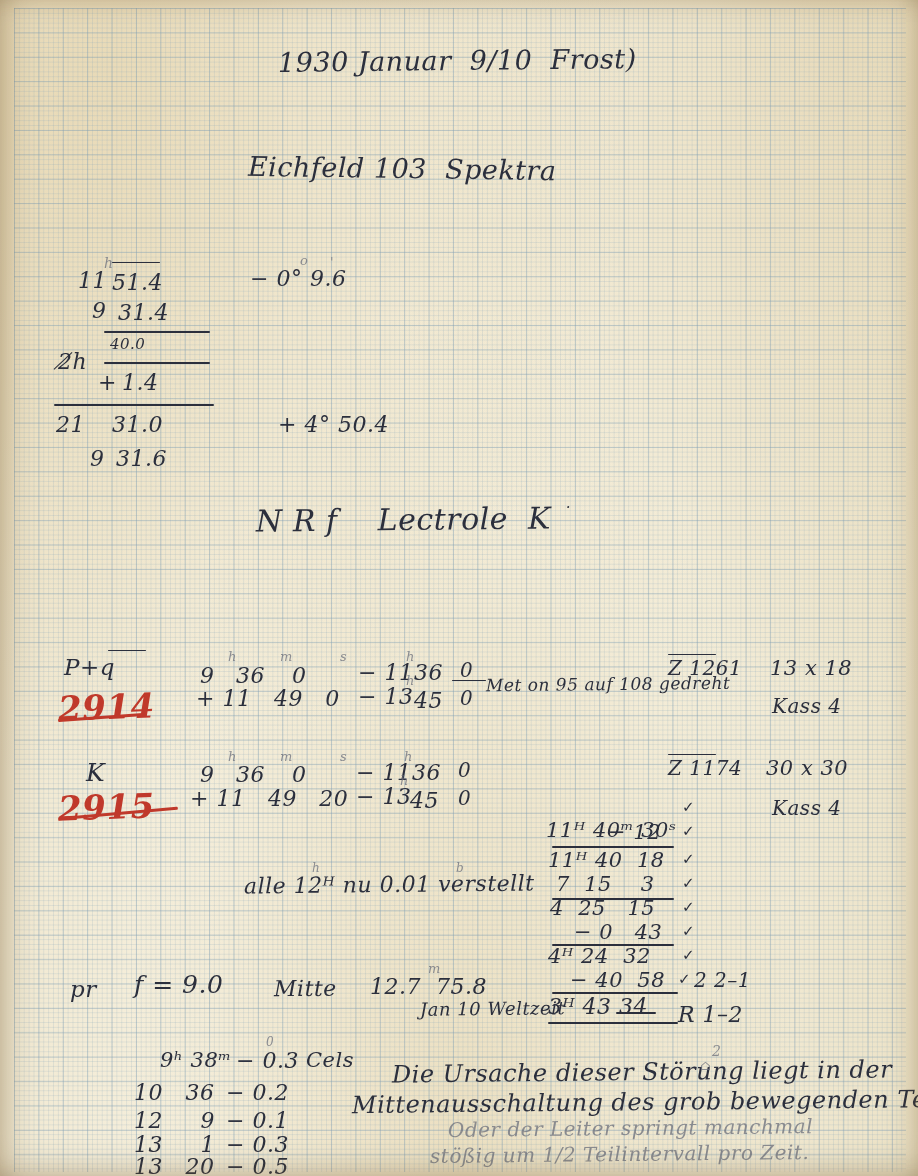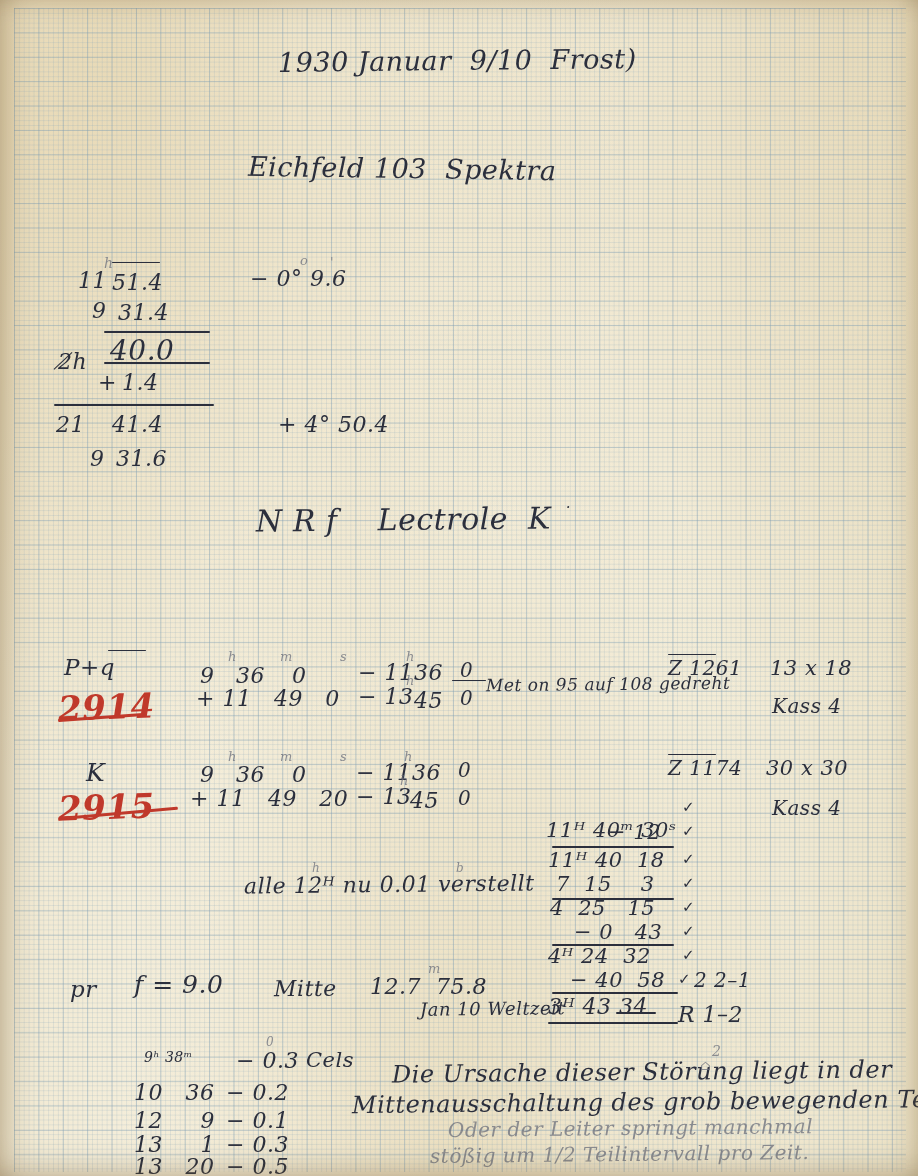--- a/index.html
+++ b/index.html
@@ -115,30 +115,30 @@
   <div class="ink" style="left:112px; top:272px; font-size:22px;">51.4</div>
   <div class="rule thin" style="left:112px; top:262px; width:48px;"></div>
   <div class="ink" style="left:250px; top:268px; font-size:22px;">− 0° 9.6</div>
   <div class="ink faint" style="left:300px; top:254px; font-size:13px;">o</div>
   <div class="ink faint" style="left:330px; top:256px; font-size:13px;">'</div>
 
   <div class="ink" style="left:92px; top:300px; font-size:22px;">9</div>
   <div class="ink" style="left:118px; top:302px; font-size:22px;">31.4</div>
 
   <div class="ink" style="left:58px; top:351px; font-size:22px;">2̸h</div>
-  <div class="ink" style="left:110px; top:337px; font-size:28px;">40.0</div>
+  <div class="ink" style="left:110px; top:337px; font-size:15px;">40.0</div>
   <div class="rule" style="left:104px; top:331px; width:106px;"></div>
   <div class="rule" style="left:104px; top:362px; width:106px;"></div>
 
   <div class="ink" style="left:98px; top:372px; font-size:22px;">+</div>
   <div class="ink" style="left:122px; top:372px; font-size:22px;">1.4</div>
   <div class="rule" style="left:54px; top:404px; width:160px;"></div>
 
   <div class="ink" style="left:56px; top:414px; font-size:22px;">21</div>
-  <div class="ink" style="left:112px; top:414px; font-size:22px;">41.4</div>
+  <div class="ink" style="left:112px; top:414px; font-size:22px;">31.0</div>
   <div class="ink" style="left:278px; top:414px; font-size:22px;">+ 4° 50.4</div>
 
   <div class="ink" style="left:90px; top:448px; font-size:22px;">9</div>
   <div class="ink" style="left:116px; top:448px; font-size:22px;">31.6</div>
 
   <div class="ink r2" style="left:256px; top:505px; font-size:30px;">N R f    Lectrole  K</div>
   <div class="ink" style="left:566px; top:500px; font-size:14px;">·</div>
 
   <div class="ink" style="left:64px; top:656px; font-size:23px;">P+q</div>
   <div class="rule thin" style="left:108px; top:650px; width:38px;"></div>
@@ -243,21 +243,21 @@
 
   <div class="ink r2" style="left:420px; top:1000px; font-size:18px;">Jan 10 Weltzeit</div>
 
   <div class="ink" style="left:70px; top:978px; font-size:23px;">pr</div>
   <div class="ink" style="left:134px; top:972px; font-size:25px;">f = 9.0</div>
   <div class="ink r2" style="left:274px; top:978px; font-size:22px;">Mitte</div>
   <div class="ink" style="left:370px; top:976px; font-size:22px;">12.7</div>
   <div class="ink faint" style="left:428px; top:962px; font-size:13px;">m</div>
   <div class="ink" style="left:436px; top:976px; font-size:22px;">75.8</div>
 
-  <div class="ink" style="left:144px; top:1050px; font-size:14px;">9ʰ 38ᵐ</div>
+  <div class="ink" style="left:160px; top:1050px; font-size:21px;">9ʰ 38ᵐ</div>
   <div class="ink" style="left:236px; top:1050px; font-size:22px;">− 0.3</div>
   <div class="ink faint" style="left:266px; top:1036px; font-size:12px;">0</div>
   <div class="ink" style="left:306px; top:1050px; font-size:21px;">Cels</div>
 
   <div class="ink" style="left:134px; top:1082px; font-size:22px;">10   36</div>
   <div class="ink" style="left:226px; top:1082px; font-size:22px;">− 0.2</div>
 
   <div class="ink" style="left:134px; top:1110px; font-size:22px;">12     9</div>
   <div class="ink" style="left:226px; top:1110px; font-size:22px;">− 0.1</div>
 

